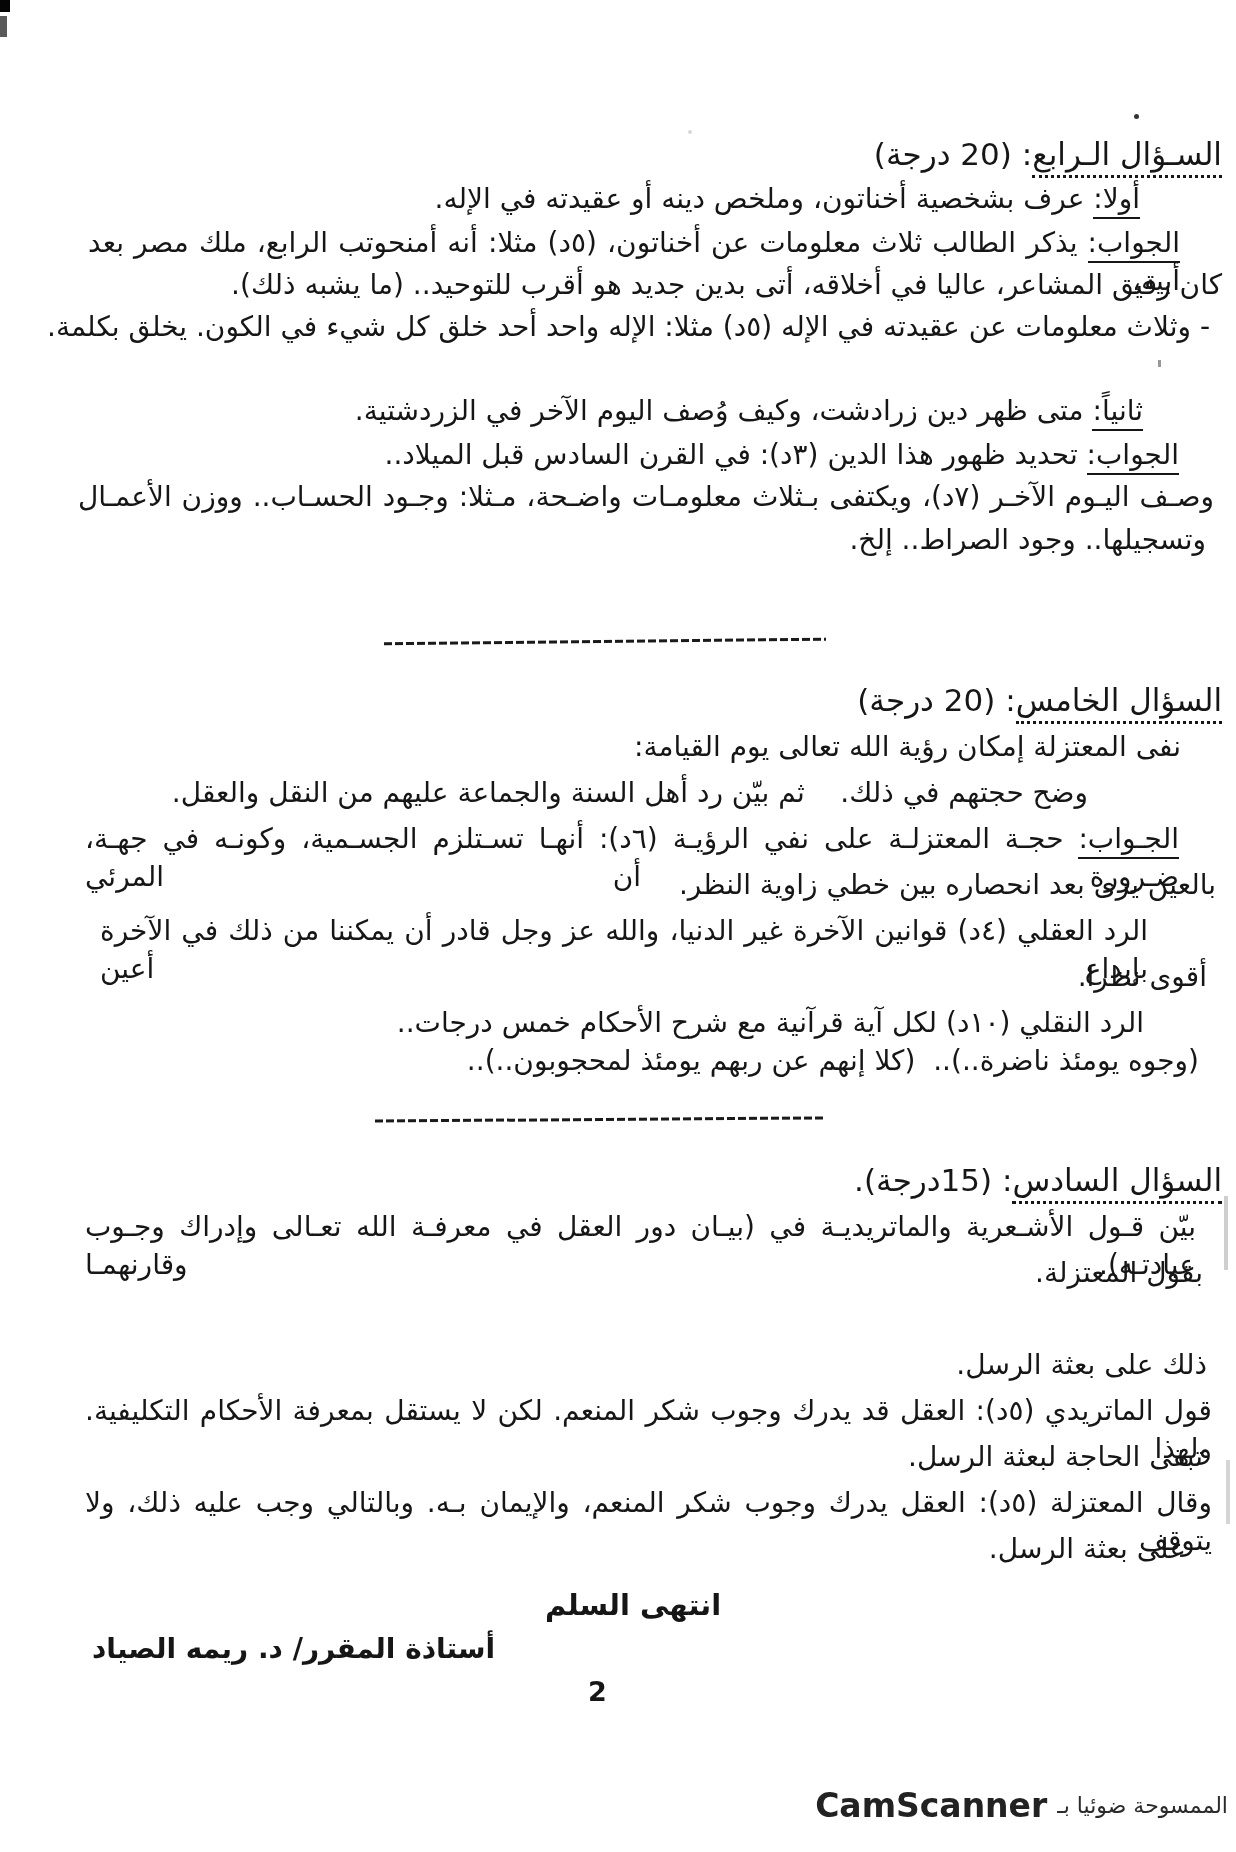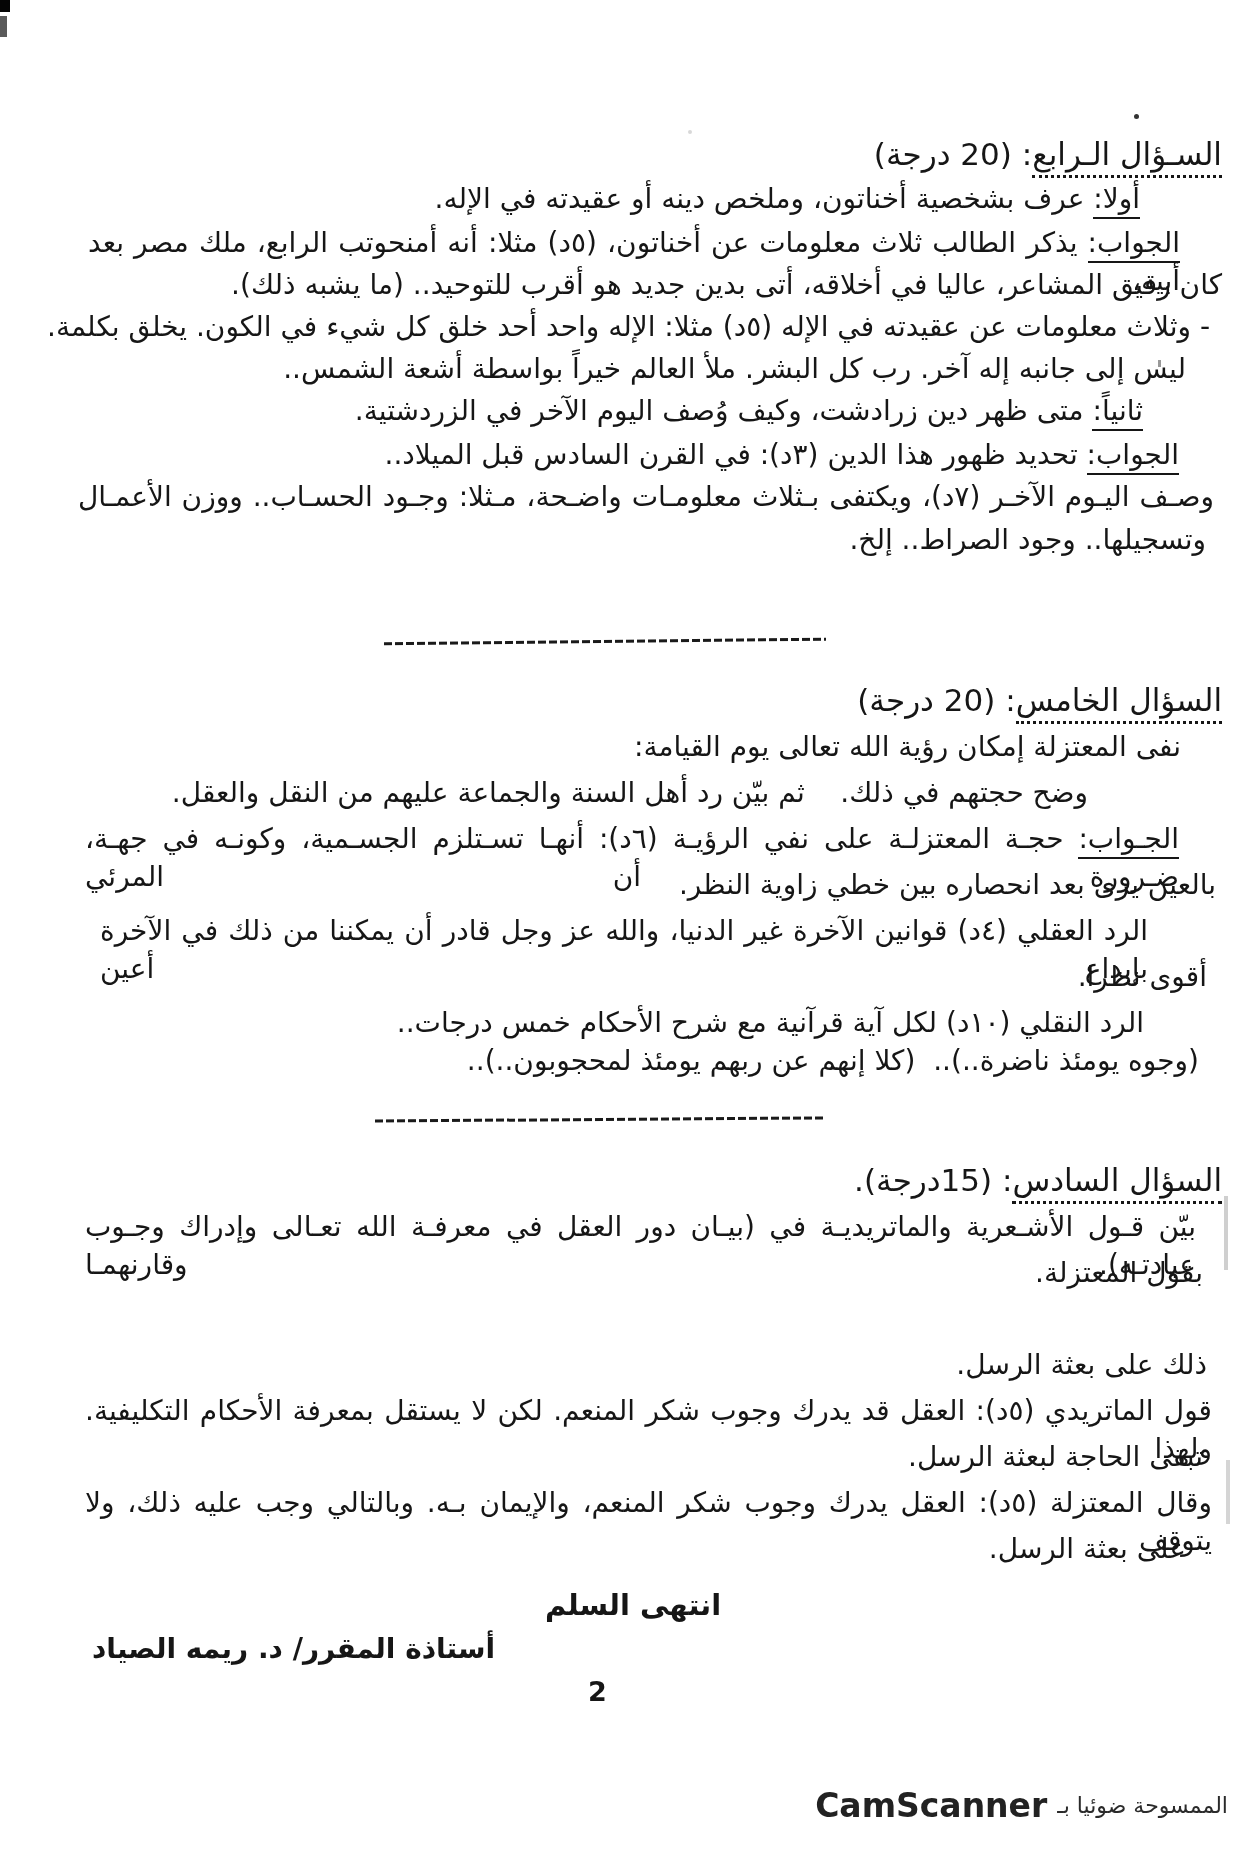--- a/index.html
+++ b/index.html
@@ -51,23 +51,20 @@
     <span class="u">أولا:</span><span> عرف بشخصية أخناتون، وملخص دينه أو عقيدته في الإله.</span>
   </div>
   <div class="line just" style="top:224px;right:56px;left:88px;">
     <span class="u">الجواب:</span><span> يذكر الطالب ثلاث معلومات عن أخناتون، (٥د) مثلا: أنه أمنحوتب الرابع، ملك مصر بعد أبيه،</span>
   </div>
   <div class="line" style="top:266px;right:14px;">
     <span>كان رقيق المشاعر، عاليا في أخلاقه، أتى بدين جديد هو أقرب للتوحيد.. (ما يشبه ذلك).</span>
   </div>
   <div class="line" style="top:308px;right:26px;">
     <span>- وثلاث معلومات عن عقيدته في الإله (٥د) مثلا: الإله واحد أحد خلق كل شيء في الكون. يخلق بكلمة.</span>
-  </div>
-  <div class="line" style="top:350px;right:50px;">
-    <span>ليس إلى جانبه إله آخر. رب كل البشر. ملأ العالم خيراً بواسطة أشعة الشمس..</span>
   </div>
   <div class="line" style="top:392px;right:93px;">
     <span class="u">ثانياً:</span><span> متى ظهر دين زرادشت، وكيف وُصف اليوم الآخر في الزردشتية.</span>
   </div>
   <div class="line" style="top:436px;right:57px;">
     <span class="u">الجواب:</span><span> تحديد ظهور هذا الدين (٣د): في القرن السادس قبل الميلاد..</span>
   </div>
   <div class="line just" style="top:478px;right:22px;left:78px;">
     <span>وصـف اليـوم الآخـر (٧د)، ويكتفى بـثلاث معلومـات واضـحة، مـثلا: وجـود الحسـاب.. ووزن الأعمـال</span>
   </div>

